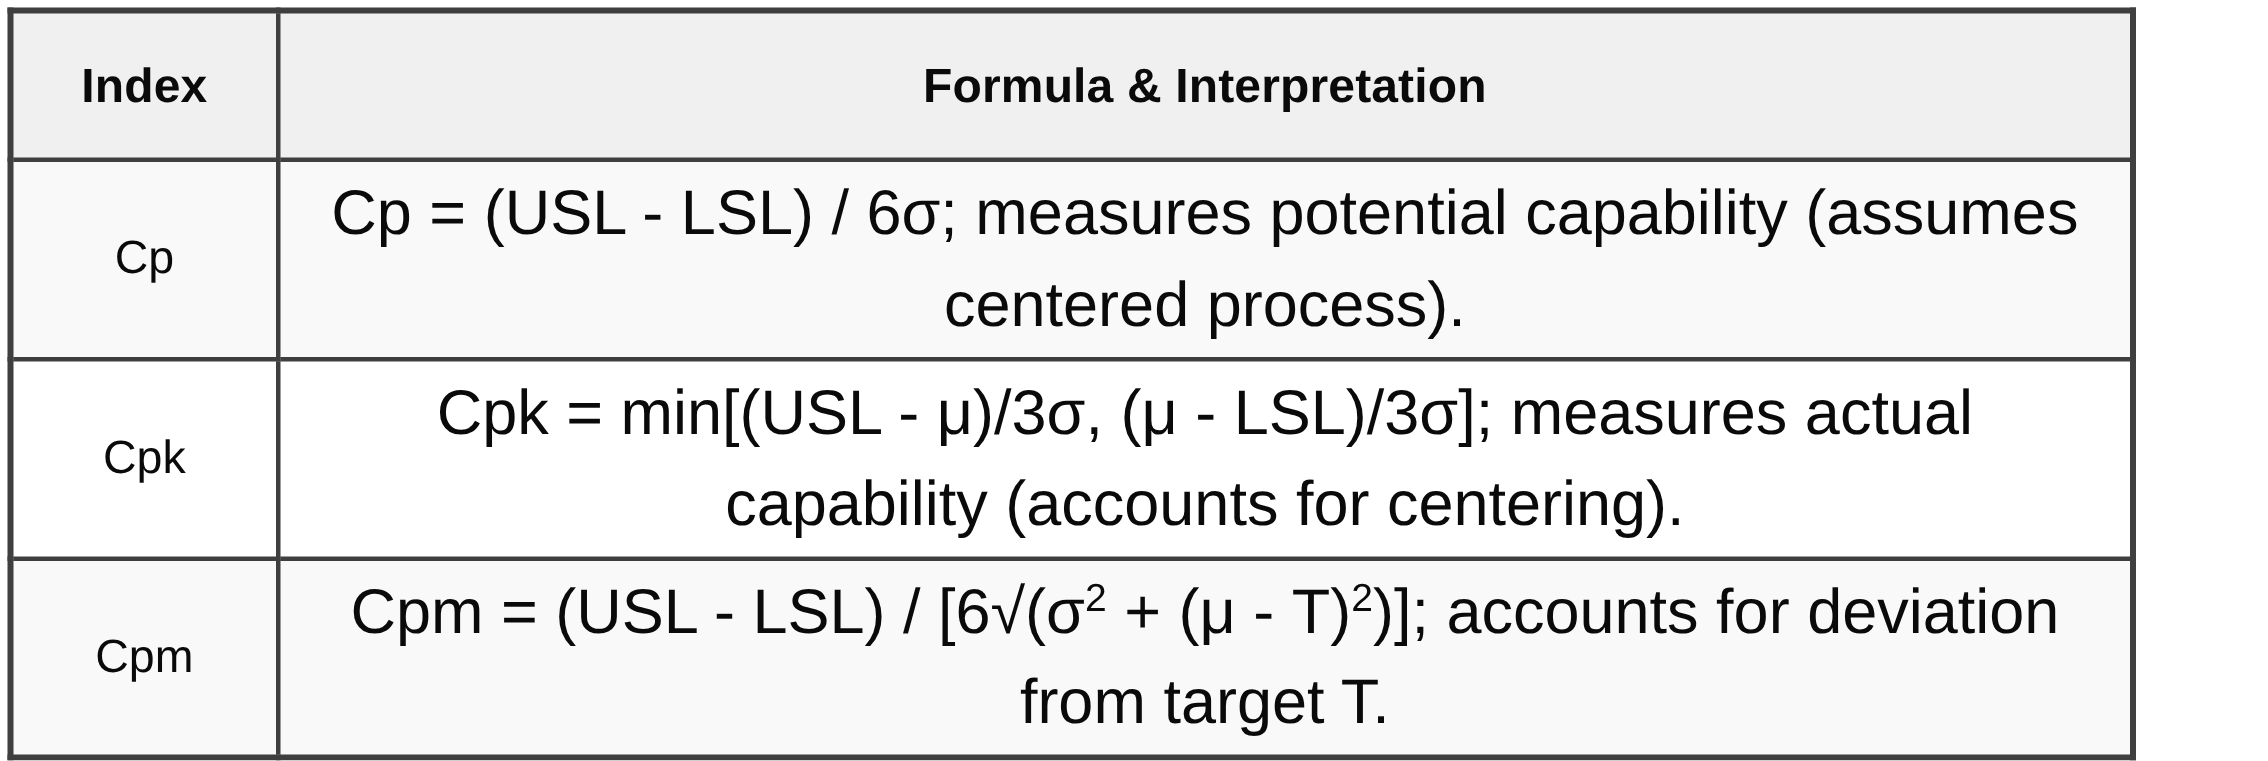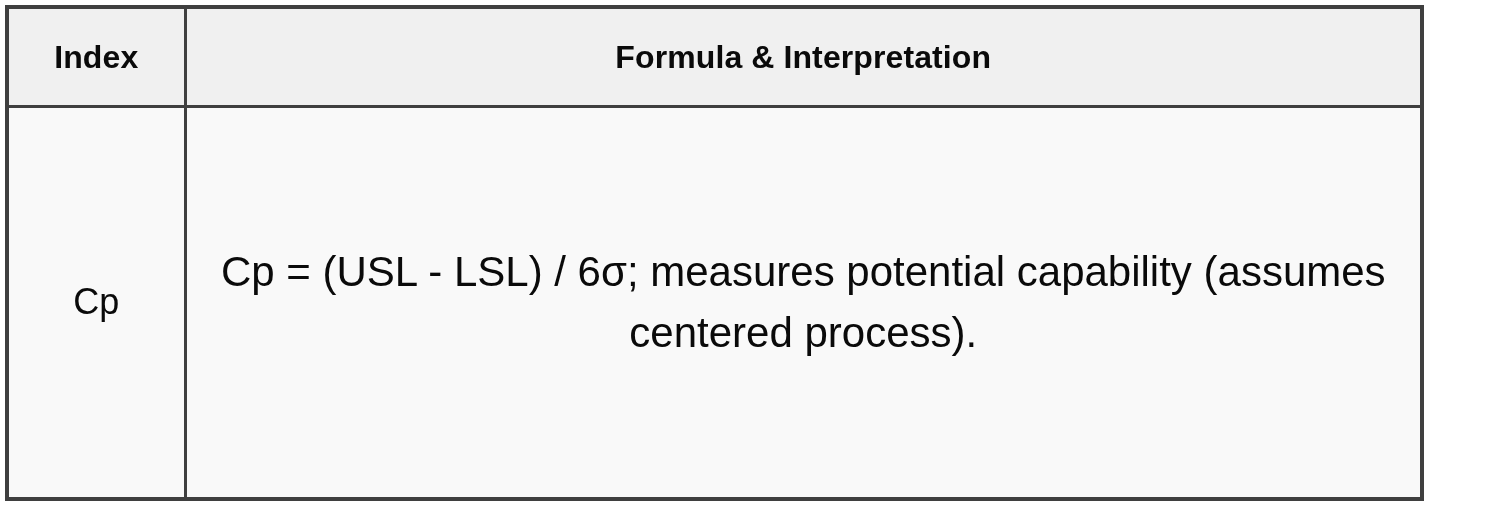--- a/index.html
+++ b/index.html
@@ -55,21 +55,21 @@
   
   tbody tr.row-alt { background: #f9f9f9; }
   tbody tr.row-plain { background: #ffffff; }
 
   tbody td {
     font-size: 42px;
     font-weight: normal;
     line-height: 1.45;
   }
   tbody td.cell-index {
-    font-size: 36px;
+    font-size: 31px;
   }
   tbody td.cell-formula {
     padding-left: 26px;
     padding-right: 26px;
   }
 
   .sup {
     font-size: 0.62em;
     vertical-align: super;
     line-height: 0;
@@ -88,15 +88,23 @@
       <tr>
         <th>Index</th>
         <th>Formula &amp; Interpretation</th>
       </tr>
     </thead>
     <tbody>
       <tr class="row-alt">
         <td class="cell-index">Cp</td>
         <td class="cell-formula">Cp = (USL - LSL) / 6σ; measures potential capability (assumes centered process).</td>
       </tr>
+      <tr class="row-plain">
+        <td class="cell-index">Cpk</td>
+        <td class="cell-formula">Cpk = min[(USL - μ)/3σ, (μ - LSL)/3σ]; measures actual capability (accounts for centering).</td>
+      </tr>
+      <tr class="row-alt">
+        <td class="cell-index">Cpm</td>
+        <td class="cell-formula"><span>Cpm = (USL - LSL) / [6√(σ</span><span class="sup">2</span><span> + (μ - T)</span><span class="sup">2</span><span>)]; accounts for deviation from target T.</span></td>
+      </tr>
     </tbody>
   </table>
 </div>
 
 </body></html>

